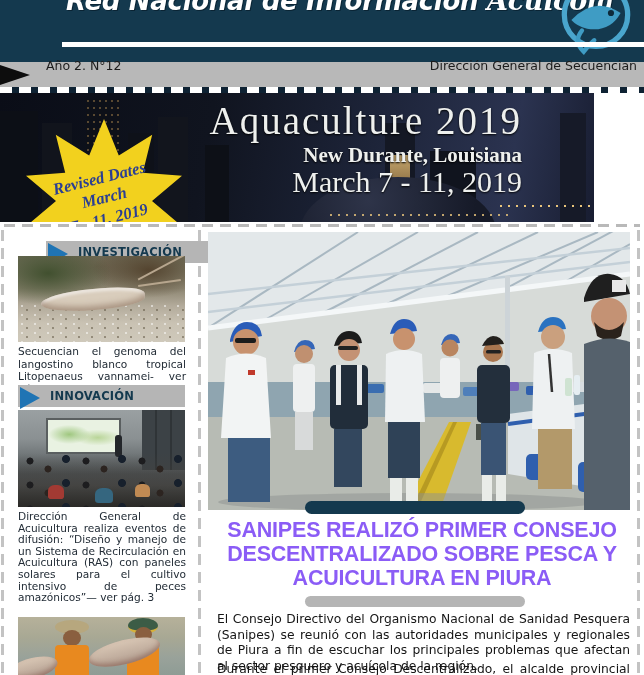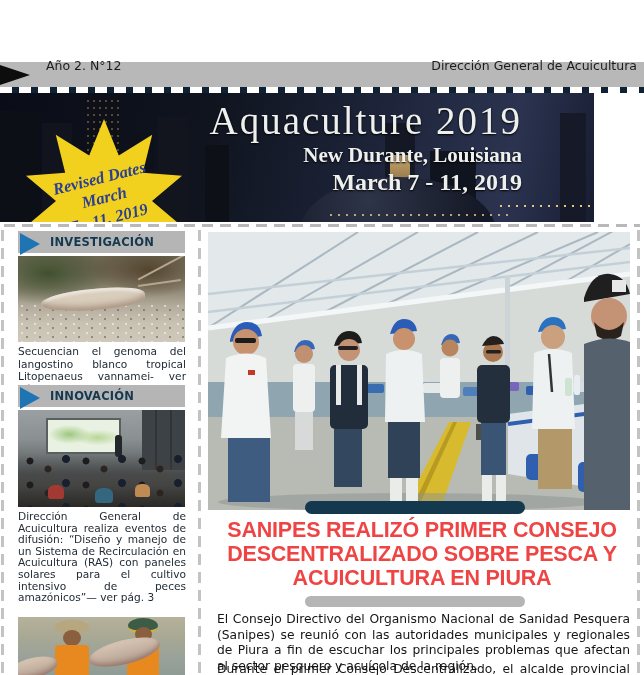--- a/index.html
+++ b/index.html
@@ -38,21 +38,21 @@
   .bld{position:absolute;}
   .dome{position:absolute;left:300px;top:84px;width:196px;height:110px;border-radius:50%;
        background:radial-gradient(circle at 35% 22%,#2e3449,#161a28 70%);}
   .lights{position:absolute;height:2px;
        background-image:repeating-linear-gradient(90deg,#e9c57c 0 2px,transparent 2px 8px);}
   .banner-text{position:absolute;right:72px;top:6px;text-align:right;color:#eef0ee;}
   .bt-title{font-family:"Liberation Serif",serif;font-weight:400;font-size:39px;
        letter-spacing:2px;line-height:44px;text-shadow:0 1px 2px #000;}
   .bt-loc{font-family:"Liberation Serif",serif;font-weight:bold;font-size:21px;
        line-height:25px;text-shadow:0 1px 2px #000;}
-  .bt-dates{font-family:"Liberation Serif",serif;font-weight:bold;font-size:24px;
+  .bt-dates{font-family:"Liberation Serif",serif;font-weight:normal;font-size:30px;
        line-height:28px;text-shadow:0 1px 2px #000;}
   .star-svg{position:absolute;left:20px;top:0px;width:168px;height:205px;}
 
   
   .dash-h{position:absolute;left:4px;right:4px;top:224px;height:3px;
        background-image:repeating-linear-gradient(90deg,#b9b9b9 0 11px,transparent 11px 18px);}
   .vline{position:absolute;top:230px;bottom:0;width:3px;
        background-image:repeating-linear-gradient(180deg,#c3c3c3 0 11px,transparent 11px 18px);}
   .vl-left{left:1px;} .vl-mid{left:198px;} .vl-right{left:637px;}
 
@@ -116,35 +116,45 @@
   .bigfish{position:absolute;background:linear-gradient(180deg,#d9c7b5,#b29e90);
      border-radius:50%;transform:rotate(-14deg);box-shadow:inset 0 -3px 5px rgba(120,70,60,.45);}
 
   
   .photo{position:absolute;left:208px;top:232px;width:422px;height:278px;overflow:hidden;}
   .pill{position:absolute;border-radius:8px;}
   .pill-navy{left:305px;top:501px;width:220px;height:13px;background:#14394e;}
   .pill-gray{left:305px;top:596px;width:220px;height:11px;background:#b5b5b5;}
   .headline{position:absolute;left:212px;top:518px;width:420px;text-align:center;
      font-family:"Liberation Sans",sans-serif;font-weight:bold;font-size:21.5px;
-     line-height:24px;color:#ef4444;letter-spacing:-.2px;}
+     line-height:24px;color:#8b5cf6;letter-spacing:-.2px;}
   .para{position:absolute;left:217px;width:413px;text-align:justify;
      font-family:"DejaVu Sans",sans-serif;font-size:12.3px;line-height:15.6px;color:#151515;}
   .para1{top:612px;} .para2{top:662px;}
 </style>
 </head>
 <body>
 
 <div class="page">
 
+  <div class="hdr">
+    <div class="hdr-title"><span>Red Nacional de Información </span><span class="script">Acuícola</span></div>
+    <svg class="logo" viewBox="0 0 100 100">
+      <circle cx="50" cy="44" r="36" fill="none" stroke="#4aa6cd" stroke-width="6"></circle>
+      <path d="M22 50 q26 -28 56 -8 q-12 22 -38 18 q-12 -3 -18 -10 z" fill="#3f9cc4"></path>
+      <circle cx="67" cy="42" r="3.5" fill="#0e2a3a"></circle>
+      <path d="M34 62 q-10 12 2 24 q6 -8 12 -13" fill="none" stroke="#3f9cc4" stroke-width="5" stroke-linecap="round"></path>
+    </svg>
+    <div class="hdr-rule"></div>
+  </div>
 
   <div class="bar"></div>
   <div class="bar-arrow"></div>
   <div class="bar-text bar-issue">Año 2. N°12</div>
-  <div class="bar-text bar-dept" style="position:absolute;right:7px;">Dirección General de Acuicultura</div>
+  <div class="bar-text bar-dept" style="position:absolute;right:7px;">Dirección General de Secuencian</div>
   <div class="dash-strip"></div>
 
   <div class="banner">
     <div class="bld" style="left:0;top:18px;width:38px;height:111px;background:#0c0f16;"></div>
     <div class="bld" style="left:42px;top:30px;width:30px;height:99px;background:#11141c;"></div>
     <div class="bld" style="left:86px;top:6px;width:34px;height:123px;background:#0d1018;
          background-image:radial-gradient(1.3px 1.3px at 2px 2px,#d9a85c 45%,transparent 60%);background-size:6px 7px;"></div>
     <div class="bld" style="left:128px;top:40px;width:26px;height:89px;background:#0e1119;"></div>
     <div class="bld" style="left:158px;top:24px;width:30px;height:105px;background:#12151d;
          background-image:radial-gradient(1px 1px at 2px 2px,#cfd4e0 45%,transparent 60%);background-size:8px 10px;"></div>
@@ -173,21 +183,21 @@
         <text x="84" y="131">7 - 11, 2019</text>
       </g>
     </svg>
   </div>
 
   <div class="dash-h"></div>
   <div class="vline vl-left"></div>
   <div class="vline vl-mid"></div>
   <div class="vline vl-right"></div>
 
-  <div class="sechead" style="top:231px;">
+  <div class="sechead" style="top:241px;margin-left:28px;">
     <div class="tri"></div>
     <div class="lbl">INVESTIGACIÓN</div>
   </div>
   <div class="simg img-shrimp">
     <div class="gravel"></div>
     <div class="shrimp"></div>
     <div class="antenna"></div>
     <div class="antenna2"></div>
   </div>
   <div class="cap" style="top:345px;">Secuencian el genoma del langostino blanco tropical Litopenaeus vannamei- ver pág. 2</div>

